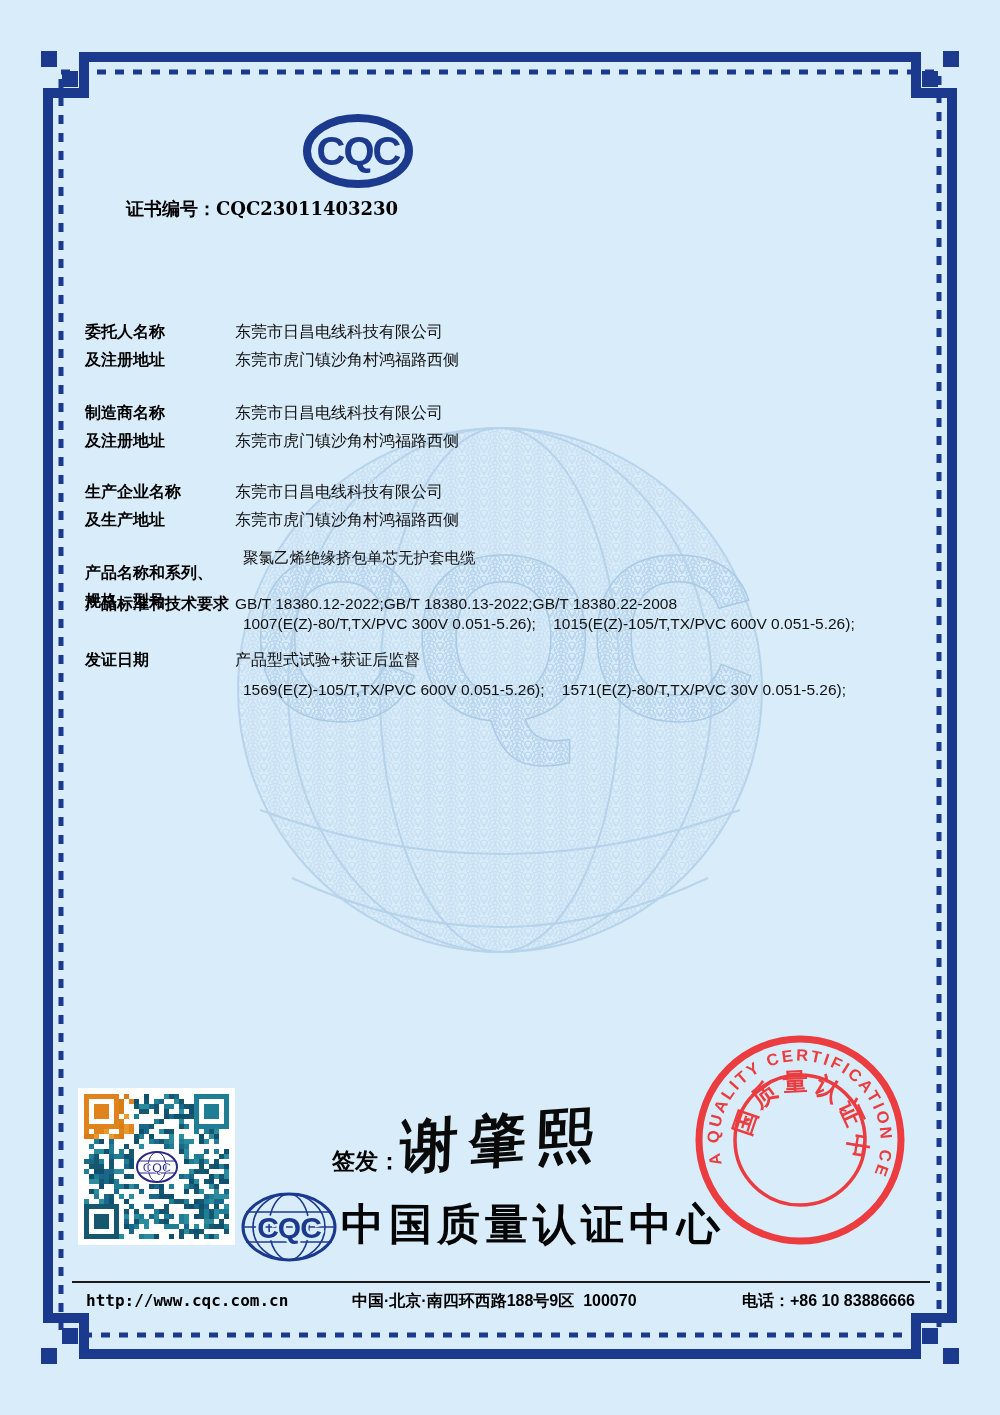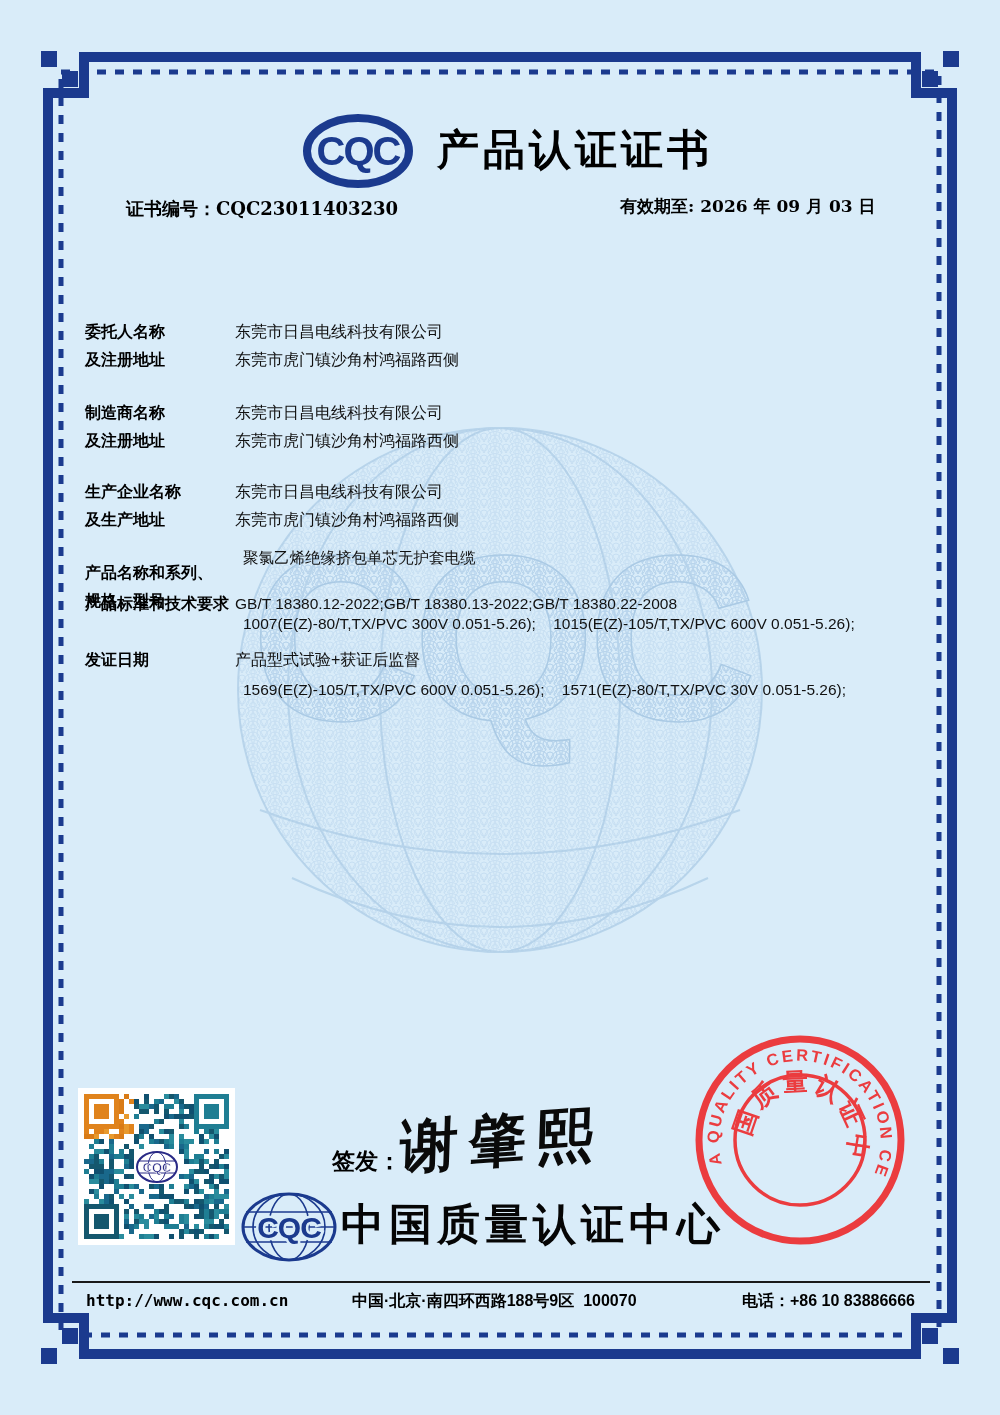--- a/index.html
+++ b/index.html
@@ -99,26 +99,24 @@
         <rect x="62" y="1328" width="16" height="16"></rect>
       <rect x="943" y="1348" width="16" height="16"></rect>
         <rect x="922" y="1328" width="16" height="16"></rect>
     </g>
   </svg>
 
   <svg class="abs" style="left:299px;top:110px" width="118" height="82" viewBox="0 0 118 82">
     <ellipse cx="59" cy="41" rx="51" ry="33" fill="none" stroke="#1b3a8e" stroke-width="8"></ellipse>
     <text x="59" y="55" font-size="40" font-weight="bold" text-anchor="middle" fill="#1b3a8e" style="letter-spacing:-2px">CQC</text>
   </svg>
-  <div class="title">产品认证证书</div>
 
   <div class="cert-no"><span>证书编号：</span><span>CQC23011403230</span></div>
 
   <div class="dates">
-    <div><span>有效期至:</span><span class="v">2026 年 09 月 03 日</span></div>
   </div>
 
   <div class="info-row" style="top:262px">
     <div class="lbl">
       <div>委托人名称</div><div>及注册地址</div>
     </div>
     <div class="val">
       <div>东莞市日昌电线科技有限公司</div><div>东莞市虎门镇沙角村鸿福路西侧</div>
     </div>
   </div>

